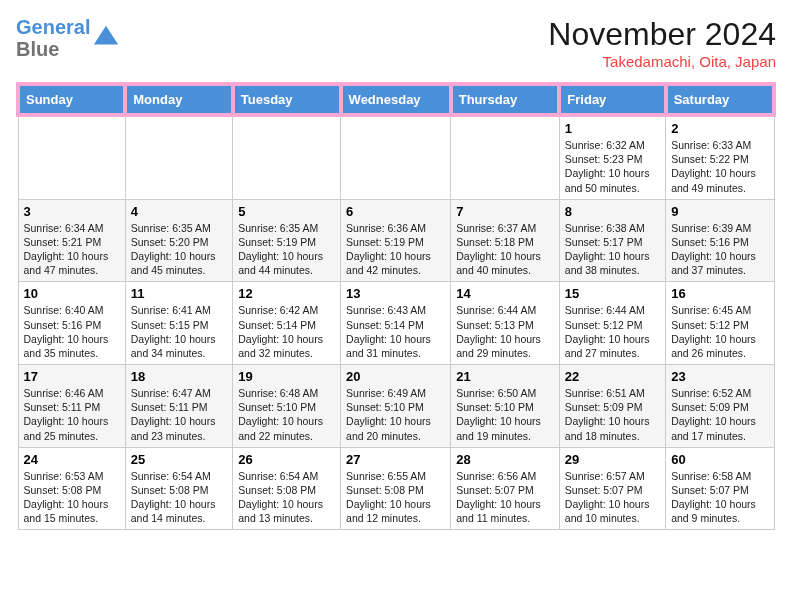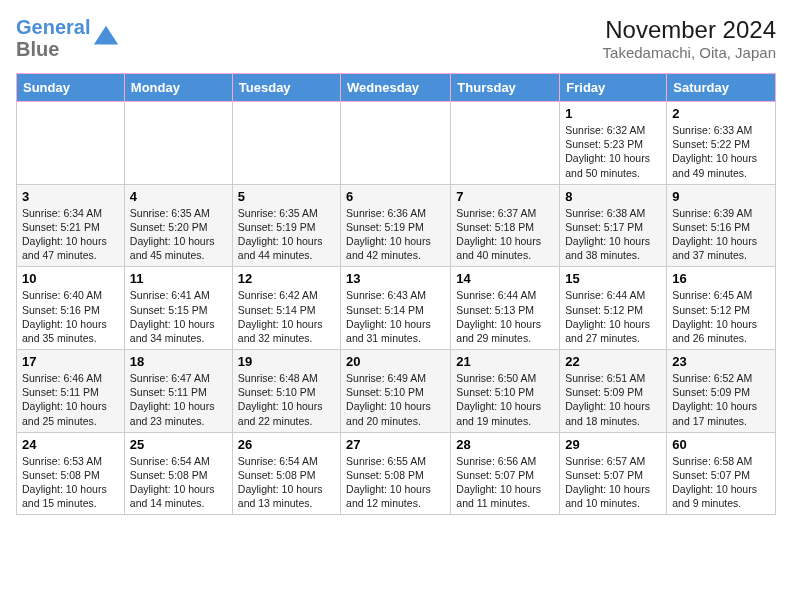--- a/index.html
+++ b/index.html
@@ -31,42 +31,42 @@
     }
     .logo-icon {
       width: 28px;
       height: 28px;
       margin-left: 2px;
     }
     .title-block {
       text-align: right;
     }
     .month-title {
-      font-size: 24px;
+      font-size: 32px;
       font-weight: normal;
       color: #1a1a1a;
       margin-left: 28px;
     }
     .location {
       font-size: 15px;
-      color: #737373;
+      color: #ef4444;
     }
     table {
       width: 100%;
       border-collapse: collapse;
       font-size: 11px;
     }
     thead tr th {
       background: #4a90d9;
       color: #fff;
       text-align: left;
       padding: 6px 6px;
       font-size: 13px;
       font-weight: bold;
-      border: 1px solid #f9a8d4;
+      border: 4px solid #f9a8d4;
     }
     tbody tr td {
       border: 1px solid #ccc;
       vertical-align: top;
       padding: 4px 5px;
       height: 82px;
       width: 113px;
       background: #fff;
     }
     tbody tr:nth-child(even) td {

